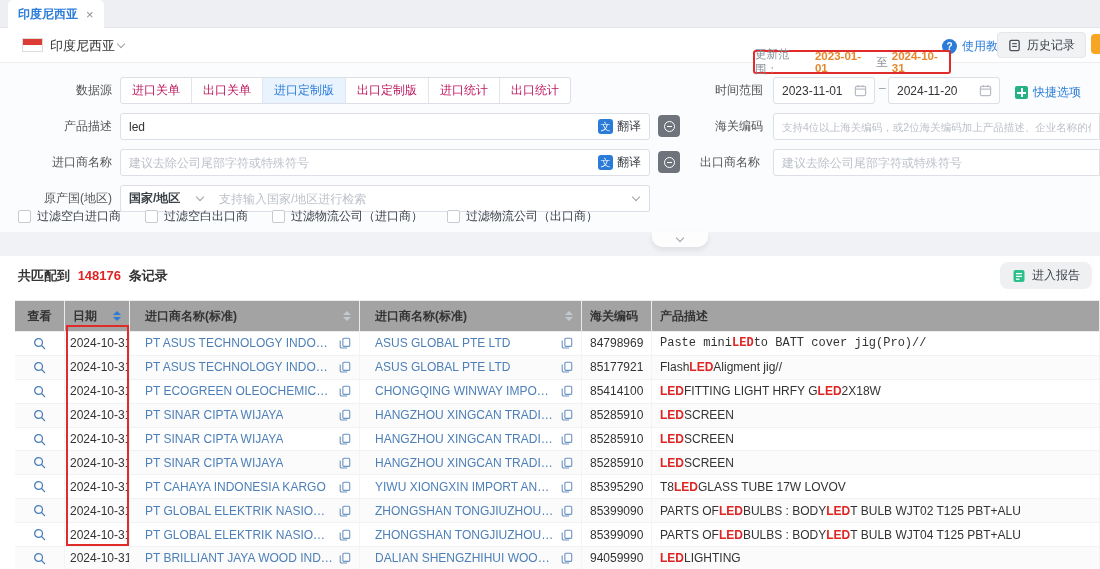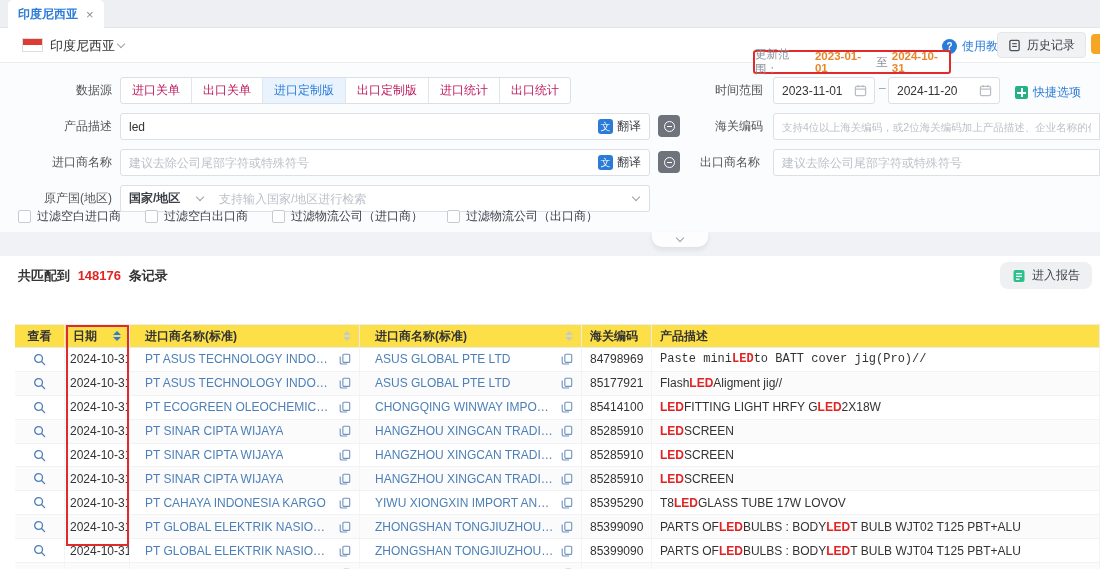--- a/index.html
+++ b/index.html
@@ -82,21 +82,21 @@
 
   
   .card{position:absolute;top:256px;left:0;right:0;bottom:0;background:#fff;}
   .count-line{position:absolute;left:18px;top:11px;font-size:13px;font-weight:bold;color:#333;}
   .count-line .cnt{color:#e02424;margin:0 4px;}
   .report-btn{position:absolute;right:8px;top:6px;height:27px;padding:0 12px;background:#eff0f2;border-radius:8px;
               display:flex;align-items:center;gap:6px;color:#3a3f46;cursor:pointer;}
 
   
   .table{position:absolute;left:15px;right:0;top:44px;bottom:0;overflow:hidden;}
-  .thead{display:flex;height:24px;background:#fde047;border-top:1px solid #ebedf1;margin-top:24px;}
+  .thead{display:flex;height:32px;background:#a3a3a3;border-top:1px solid #ebedf1;}
   .th{display:flex;align-items:center;padding:0 8px;border-right:1px solid #e9ebef;border-bottom:1px solid #e9ebef;
       color:#333;font-weight:bold;justify-content:space-between;white-space:nowrap;overflow:hidden;}
   .tr{display:flex;height:23.9px;border-bottom:1px solid #f1f2f5;background:#fff;}
   .tr:nth-child(even){background:#fbfbfc;}
   .td{display:flex;align-items:center;padding:0 8px;border-right:1px solid #f3f4f7;white-space:nowrap;overflow:hidden;}
   .td a{color:#4d80b8;text-decoration:none;cursor:pointer;overflow:hidden;text-overflow:ellipsis;}
   .c-view{justify-content:center;cursor:pointer;}
   .td.c-link{justify-content:space-between;gap:6px;padding-left:15px;}
   .hl{color:#e02424;font-weight:bold;}
   .sort{display:flex;flex-direction:column;margin-left:4px;}

